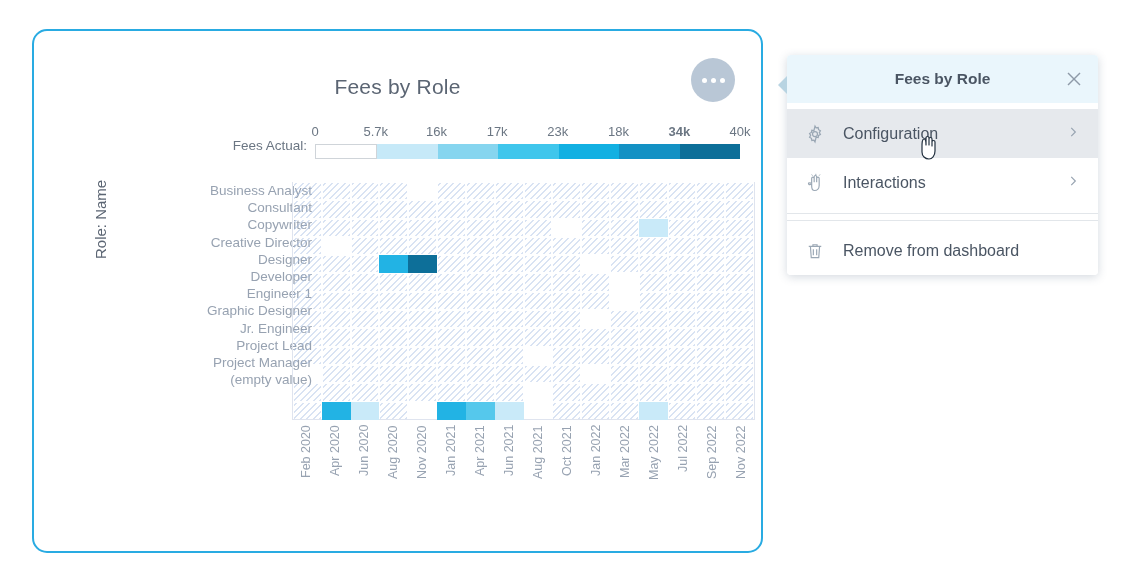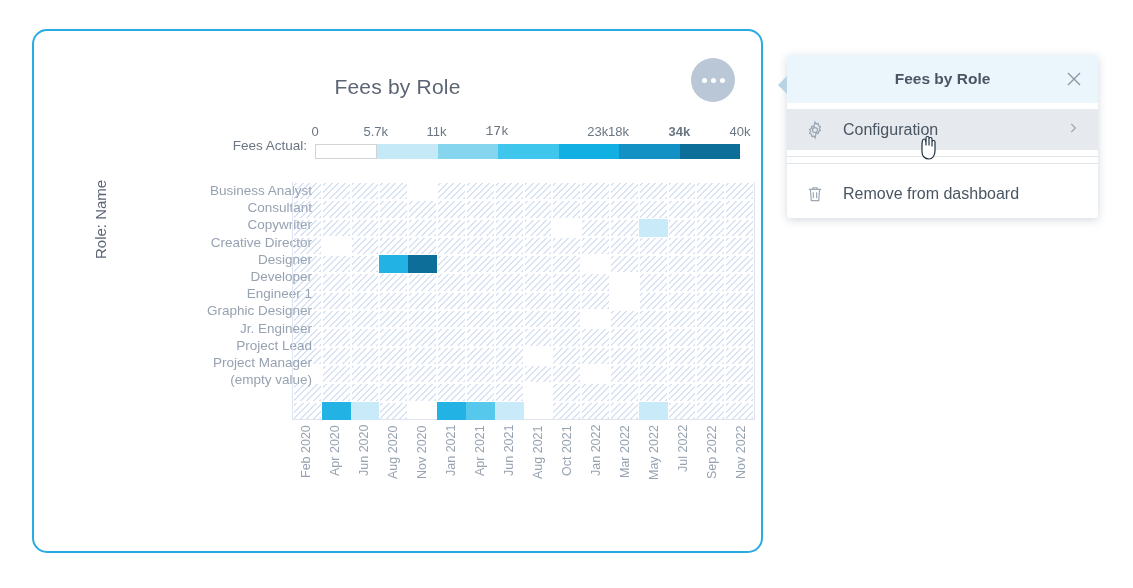--- a/index.html
+++ b/index.html
@@ -162,21 +162,21 @@
     font-size: 15.5px; font-weight: bold; color: #4a5563;
   }
   .menu-close {
     position: absolute; right: 14px; top: 14px;
     width: 20px; height: 20px; cursor: pointer;
     color: #8e9aa8;
   }
   .menu-body { padding-top: 6px; background:#fff; border-radius: 0 0 4px 4px;}
   .menu-item {
     display: flex; align-items: center;
-    height: 41px; padding: 0 18px;
+    height: 49px; padding: 0 18px;
     cursor: pointer;
     position: relative;
   }
   .menu-item.hover { background: #e6e9ed; }
   .menu-item .mi-icon {
     width: 28px; height: 22px; flex: 0 0 28px;
     display: flex; align-items: center; justify-content: flex-start;
     color: #9aa7b4;
   }
   .menu-item .mi-label {
@@ -210,23 +210,23 @@
       <i></i>
       <i></i>
       <i></i>
     </div>
 
     <div class="legend-label">Fees Actual:</div>
     <div class="legend-wrap">
       <div class="legend-ticks" id="legend-ticks">
           <span style="left: 0%;">0</span>
           <span style="left: 14.2857%;">5.7k</span>
-          <span style="left: 28.5714%;">11k</span>
-          <span style="left: 42.8571%; font-family: Liberation Mono, monospace;">17k</span>
-          <span style="left: 57.1429%; margin-left: 40px;">23k</span>
+          <span style="left: 28.5714%;">16k</span>
+          <span style="left: 42.8571%;">17k</span>
+          <span style="left: 57.1429%;">23k</span>
           <span style="left: 71.4286%;">18k</span>
           <span style="left: 85.7143%; font-weight: bold;">34k</span>
           <span style="left: 100%; text-align: center;">40k</span>
         </div>
       <div class="legend-bar" id="legend-bar">
           <div class="first"></div>
           <div style="background: rgb(198, 233, 248);"></div>
           <div style="background: rgb(134, 213, 239);"></div>
           <div style="background: rgb(63, 198, 236);"></div>
           <div style="background: rgb(18, 176, 226);"></div>
@@ -941,20 +941,32 @@
             <svg width="20" height="20" viewBox="0 0 24 24" fill="none" stroke="currentColor" stroke-width="1.5">
               <circle cx="12" cy="12" r="3"></circle>
               <path d="M12 2.5l1.3 2.2 2.5-.4.5 2.5 2.2 1.3-1.3 2.2 1.3 2.2-2.2 1.3-.5 2.5-2.5-.4L12 21.5l-1.3-2.2-2.5.4-.5-2.5-2.2-1.3L6.8 13.6 5.5 11.4l2.2-1.3.5-2.5 2.5.4z"></path>
             </svg>
           </span>
           <span class="mi-label">Configuration</span>
           <span class="mi-chevron"><svg width="14" height="14" viewBox="0 0 24 24" fill="none" stroke="currentColor" stroke-width="2">
               <polyline points="9,5 16,12 9,19"></polyline>
             </svg></span>
         </div>
+        <div class="menu-item">
+          <span class="mi-icon">
+            <svg width="20" height="20" viewBox="0 0 24 24" fill="none" stroke="currentColor" stroke-width="1.4">
+              <path d="M8 12V6.5a1.5 1.5 0 113 0V11V4.5a1.5 1.5 0 113 0V11V6.5a1.5 1.5 0 113 0V15c0 3.3-2.2 6-5.5 6S8 18.5 8 15.5v-3l-1.6 1.2a1.3 1.3 0 01-1.7-2z"></path>
+              <path d="M9 3.2L8 1.8M13 2.6V1M17 3.2l1-1.4" stroke-width="1.1"></path>
+            </svg>
+          </span>
+          <span class="mi-label">Interactions</span>
+          <span class="mi-chevron"><svg width="14" height="14" viewBox="0 0 24 24" fill="none" stroke="currentColor" stroke-width="2">
+              <polyline points="9,5 16,12 9,19"></polyline>
+            </svg></span>
+        </div>
         <div class="menu-sep"></div>
         <div class="menu-sep"></div>
         <div class="menu-item tall">
           <span class="mi-icon">
             <svg width="20" height="20" viewBox="0 0 24 24" fill="none" stroke="currentColor" stroke-width="1.4">
               <path d="M4.5 6.5h15M9.5 6.5V4.5h5v2M6.5 6.5l1 13.5h9l1-13.5M10 10v7M14 10v7"></path>
             </svg>
           </span>
           <span class="mi-label">Remove from dashboard</span>
         </div>

